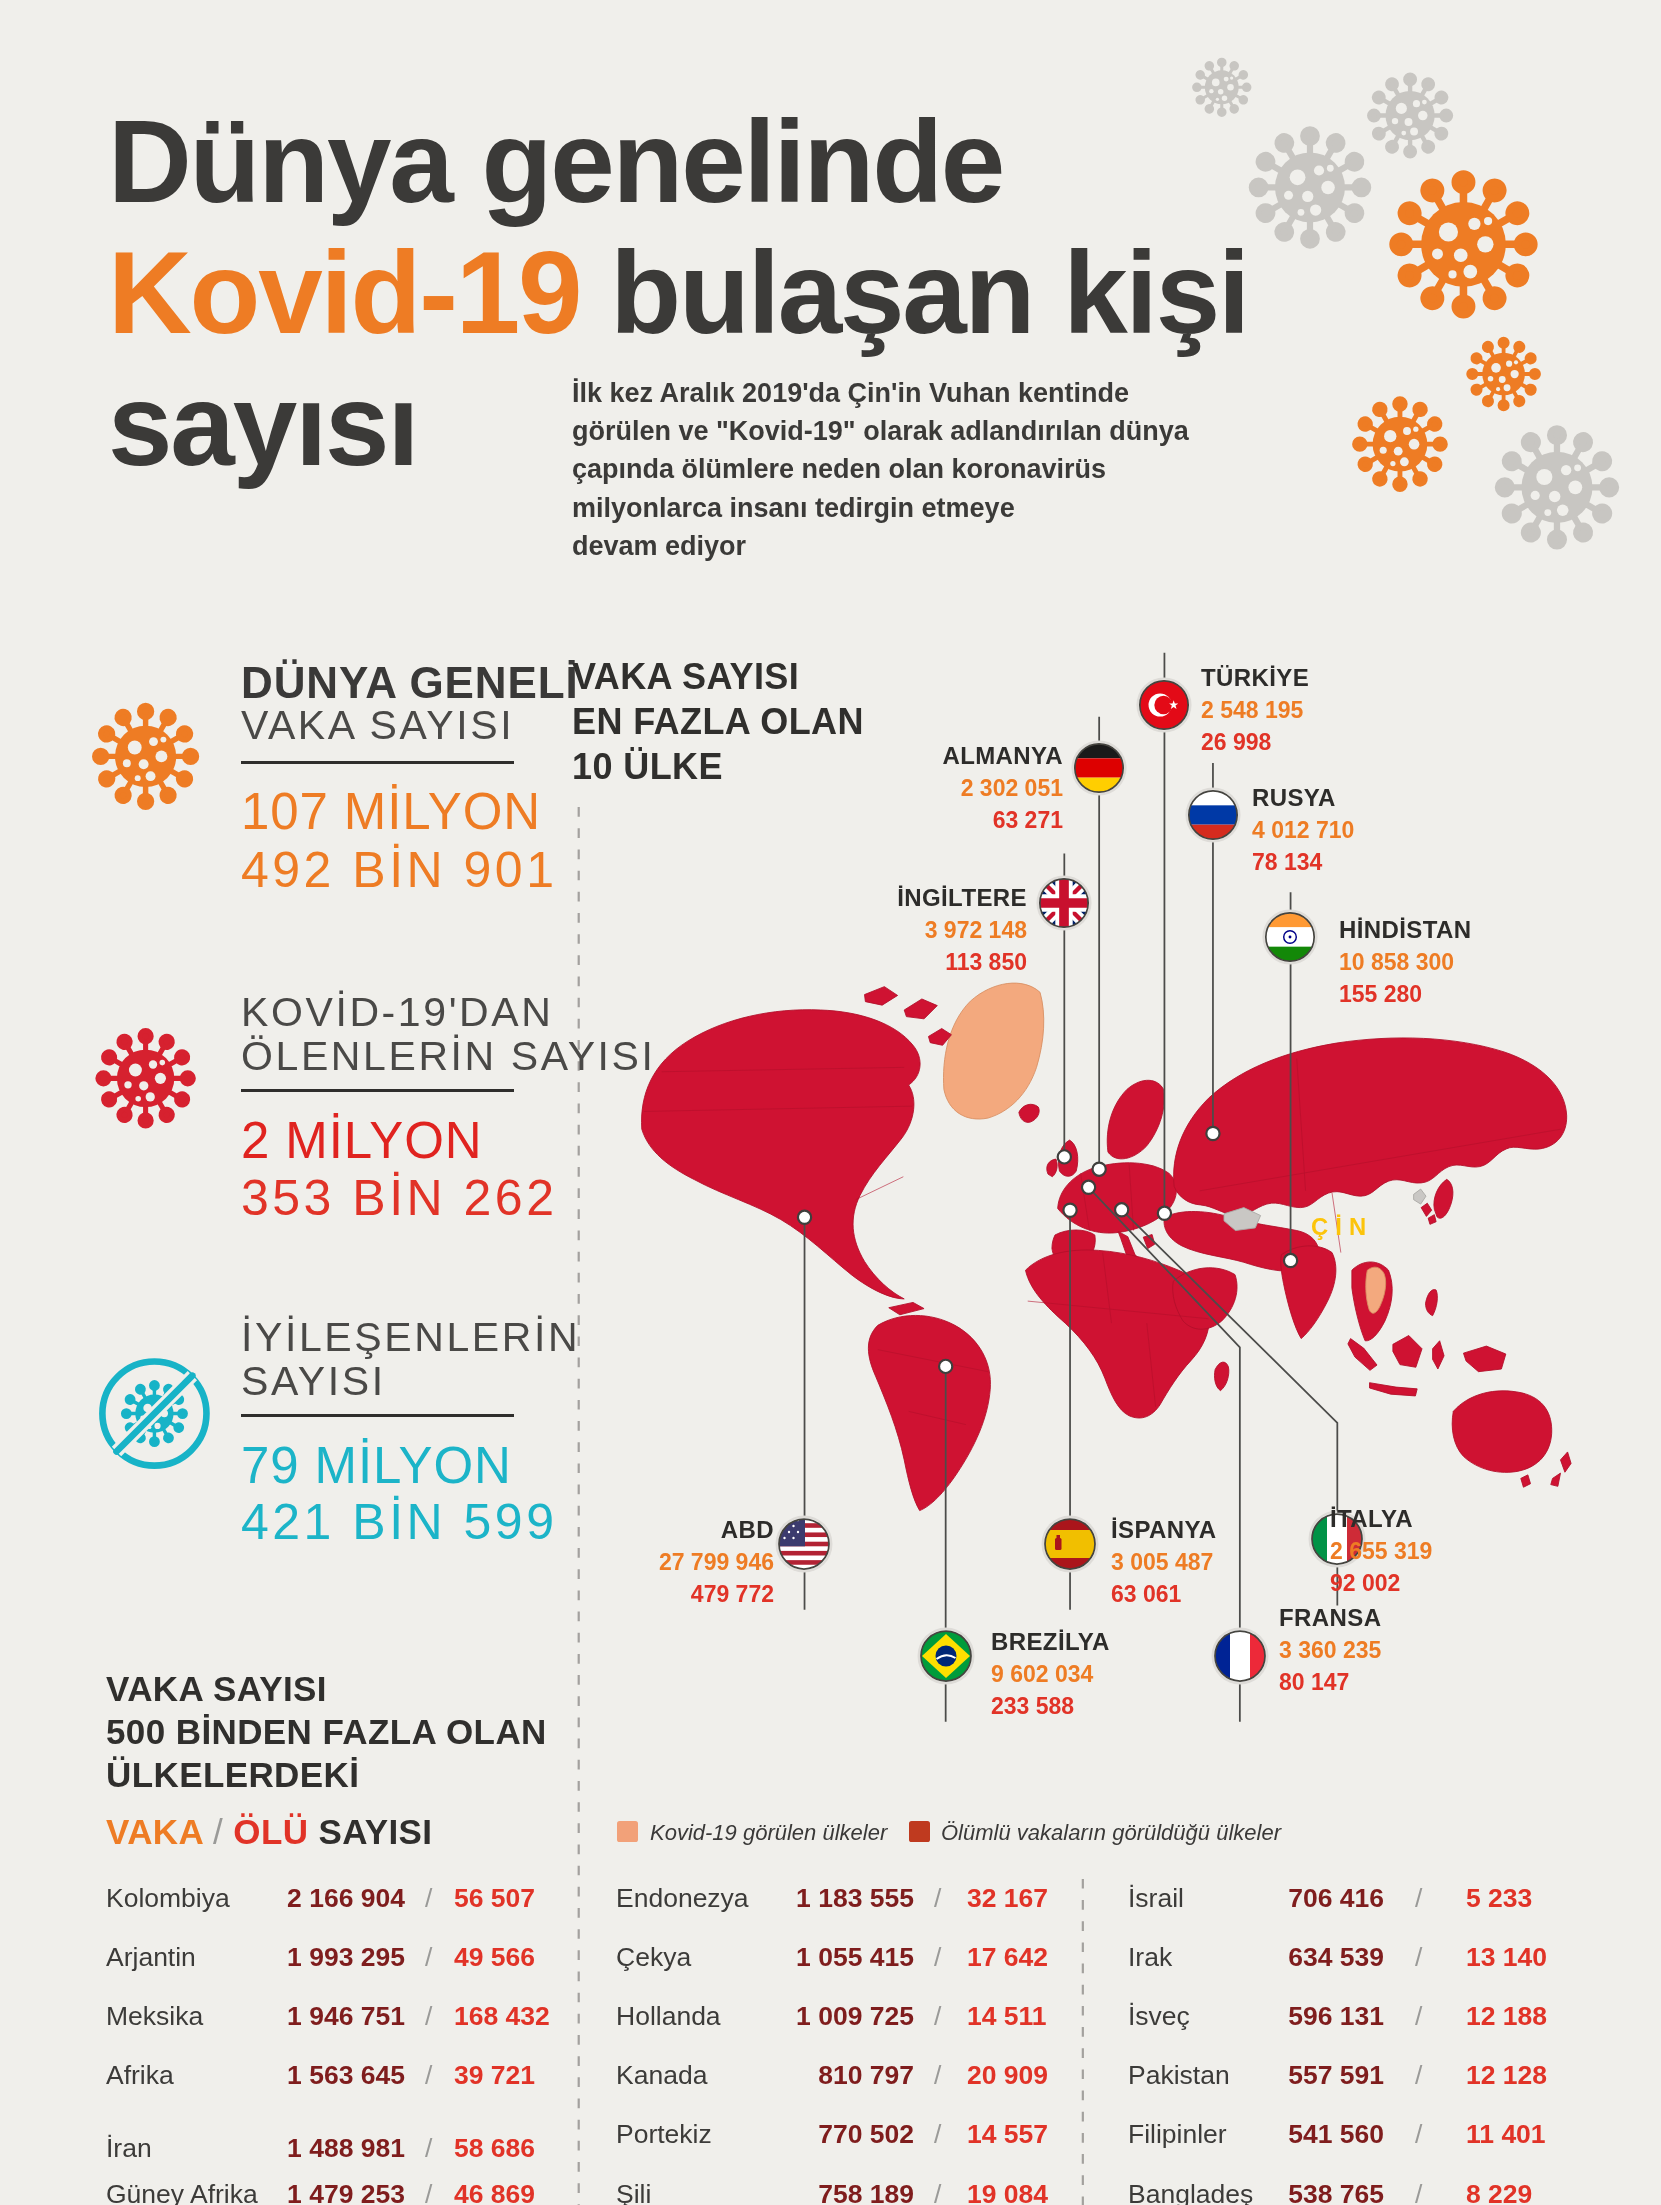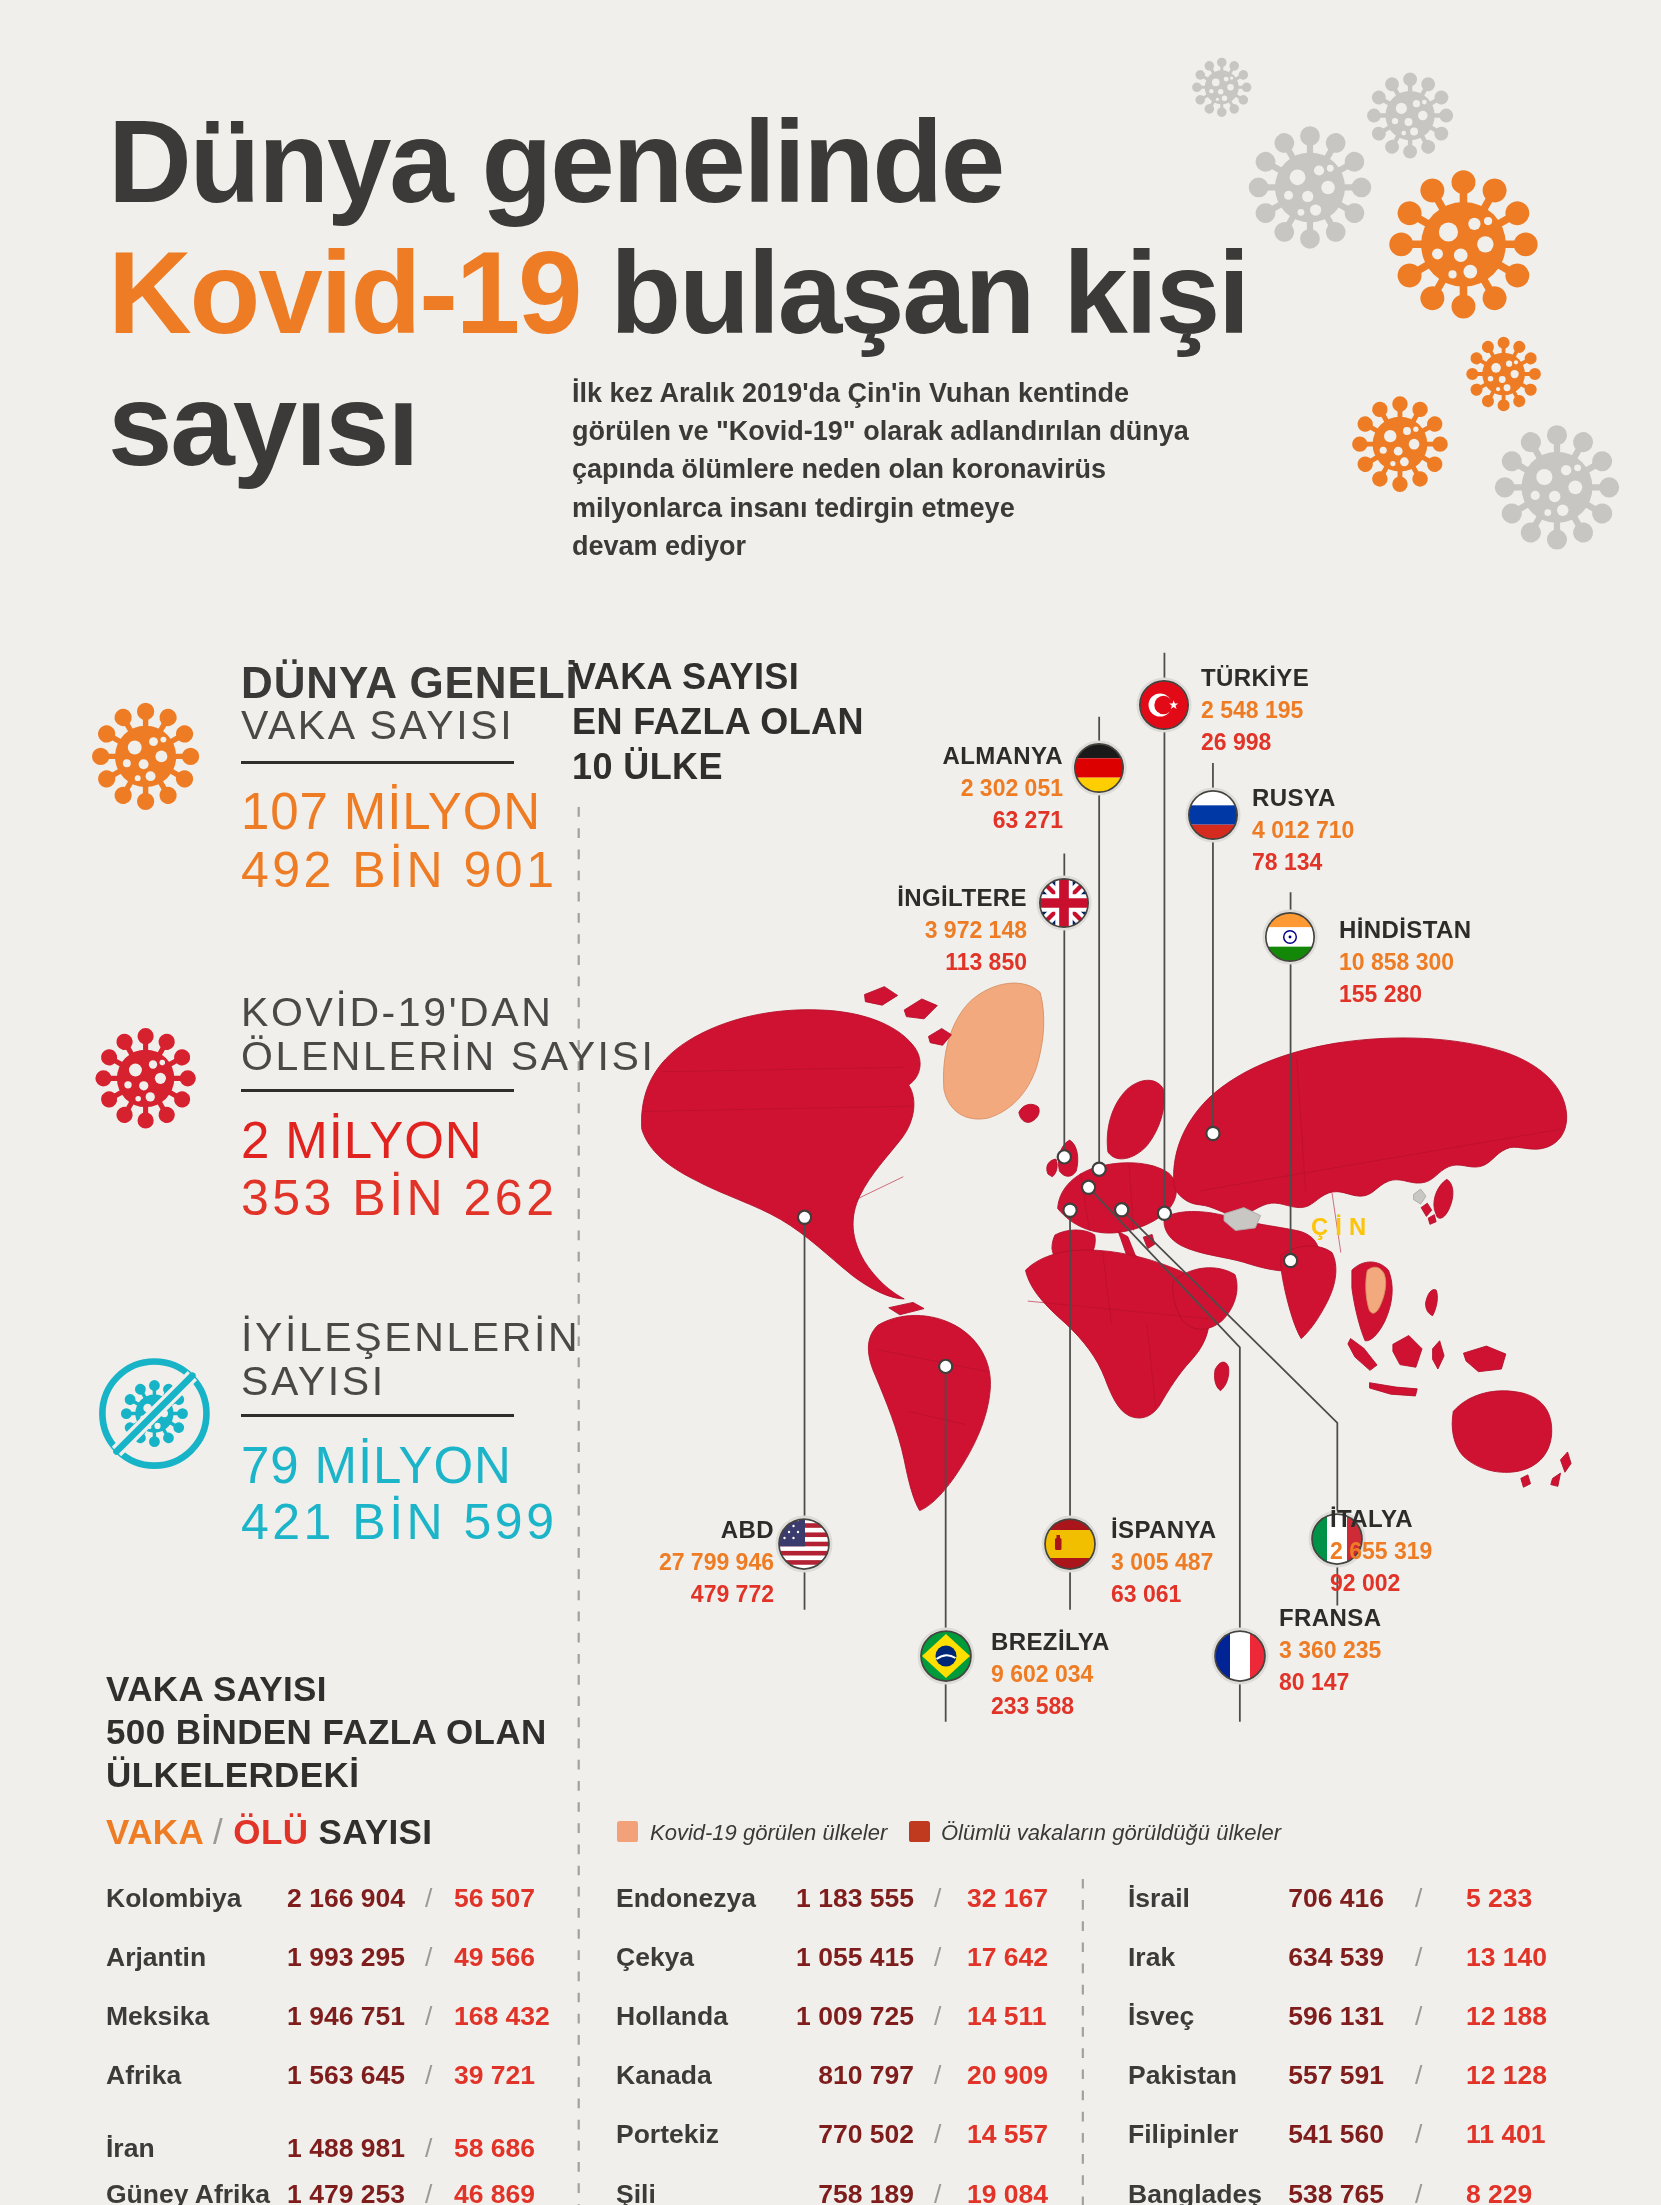--- a/index.html
+++ b/index.html
@@ -31,21 +31,21 @@
   .lg-sw{width:21px;height:21px;border-radius:2.6px}
   .lg-tx{font-size:22px;font-style:italic;color:#3a3938}
   
   .bl-head{font-size:35px;font-weight:700;letter-spacing:0.4px;color:#302f2d}
   .sub-head{font-size:35px;font-weight:700;letter-spacing:0.4px}
   .sub-slash{color:#9a9a98;font-weight:400}
   
   .tcol{position:absolute;top:1883px;width:485px;height:494px}
   .trow{position:absolute;left:0;width:100%;height:49px}
   .trow span{position:absolute;top:0;font-size:26.5px;white-space:nowrap}
-  .tname{left:0;color:#3c3b39;font-weight:700}
+  .tname{left:0;color:#3c3b39;font-weight:400}
   .tcases{left:0;width:var(--cw);text-align:right;font-weight:700;color:#7f1d1d}
   .tslash{left:var(--sx);color:#9a9a98;font-weight:400}
   .tdeaths{left:var(--dx);font-weight:700;color:#e13327}
   svg text{font-family:"Liberation Sans",sans-serif}
 </style>
 </head>
 <body>
 
 <svg class="abs" style="left:0;top:0" width="1662" height="2484" viewBox="0 0 3768 5632">
   <defs>

